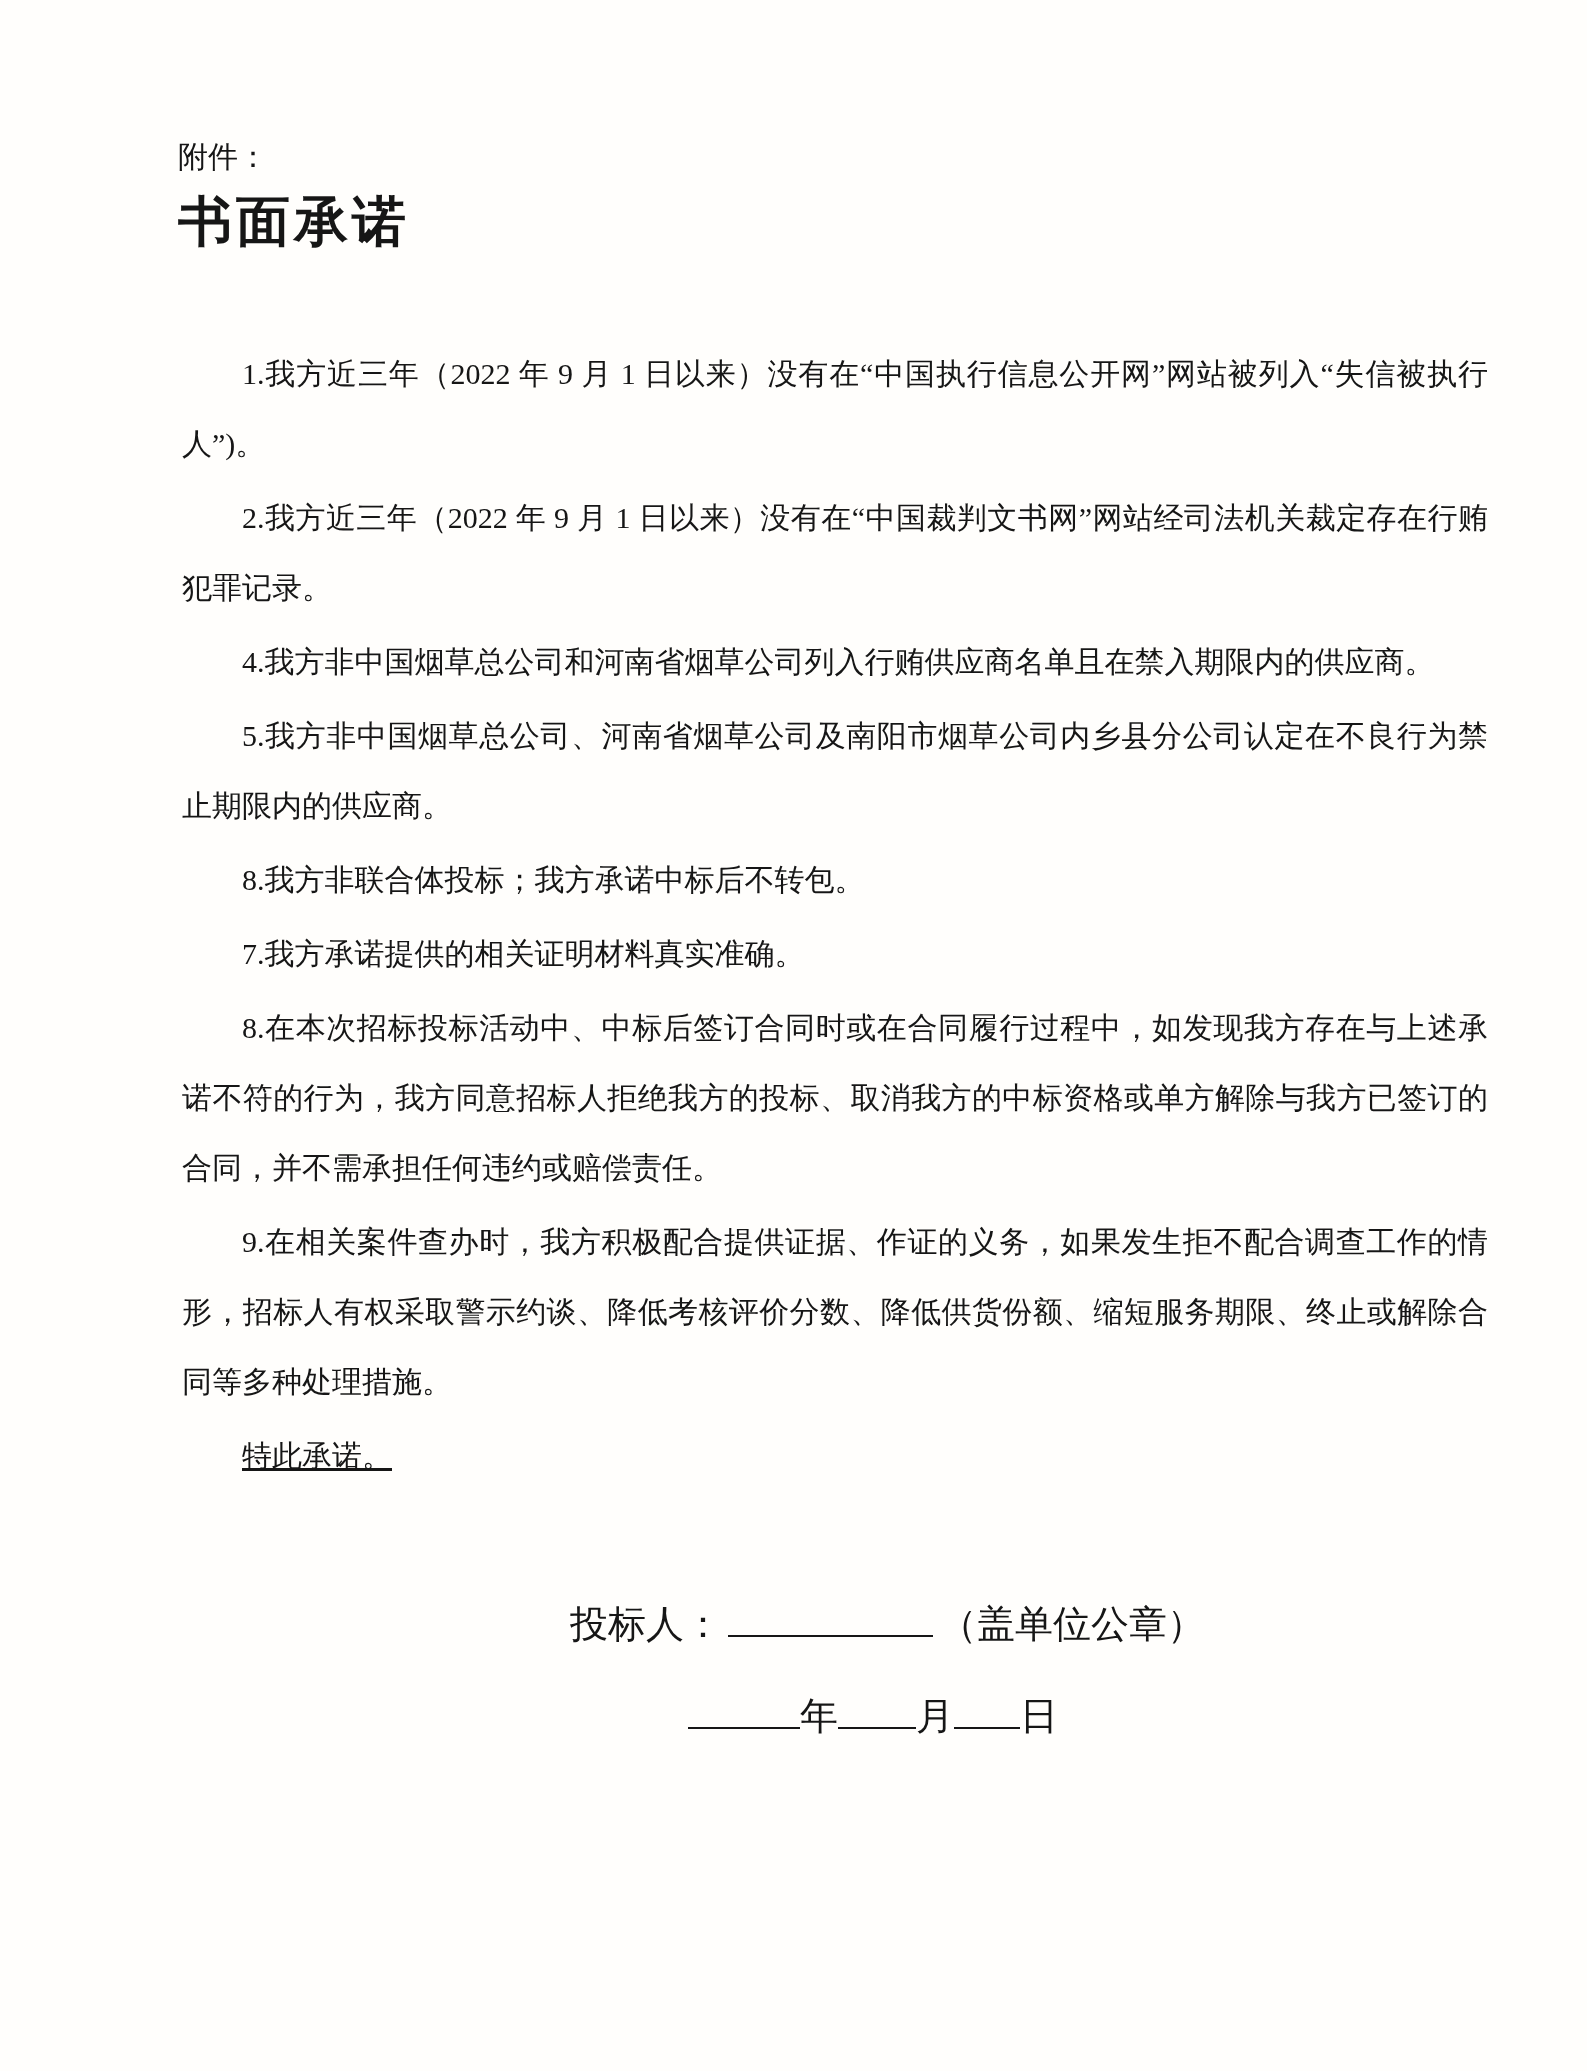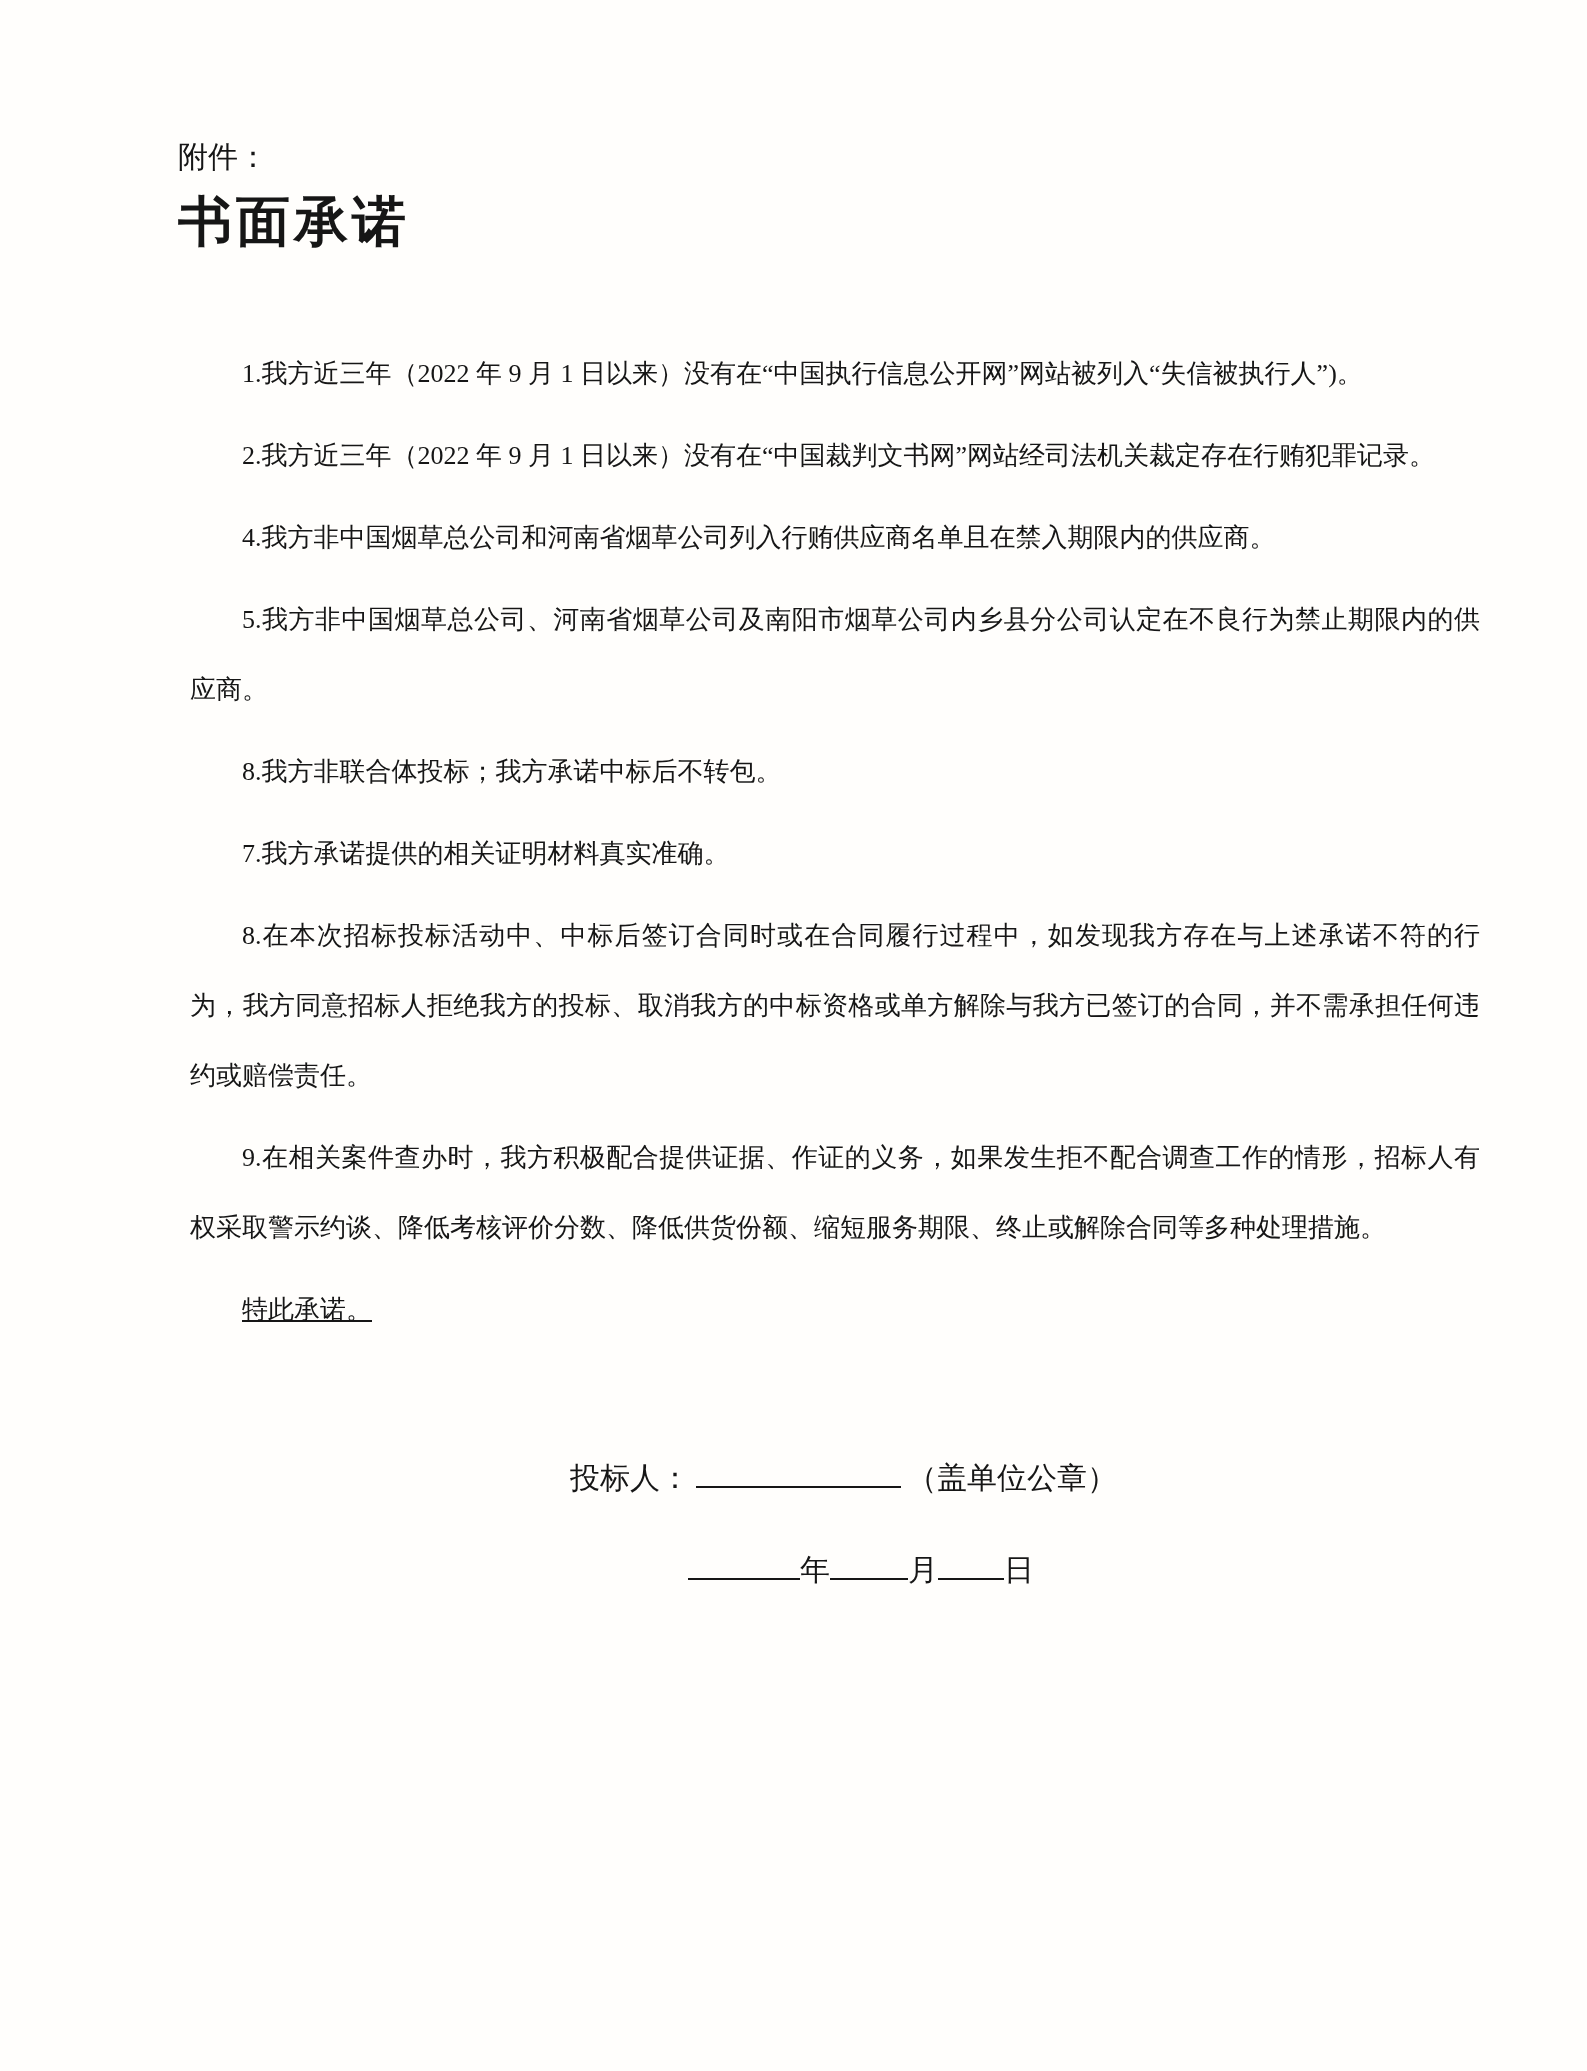--- a/index.html
+++ b/index.html
@@ -27,37 +27,37 @@
     font-size: 54px;
     font-weight: bold;
     line-height: 70px;
     margin: 8px 0 0 0;
     letter-spacing: 4px;
   }
   .body-text {
     margin-top: 82px;
   }
   .body-text p {
-    margin: 12px;
-    font-size: 26px;
+    margin: 4px;
+    font-size: 30px;
     line-height: 70px;
     text-align: justify;
     text-indent: 2em;
     word-break: break-all;
   }
   .closing {
     margin: 0;
     font-size: 30px;
     line-height: 70px;
     text-indent: 2em;
     text-decoration: underline;
   }
   .sig-block {
     margin-top: 98px;
-    font-size: 30px;
+    font-size: 38px;
   }
   .sig-row {
     margin-left: 392px;
     line-height: 70px;
     white-space: nowrap;
   }
   .date-row {
     margin-left: 510px;
     margin-top: 22px;
     line-height: 70px;

